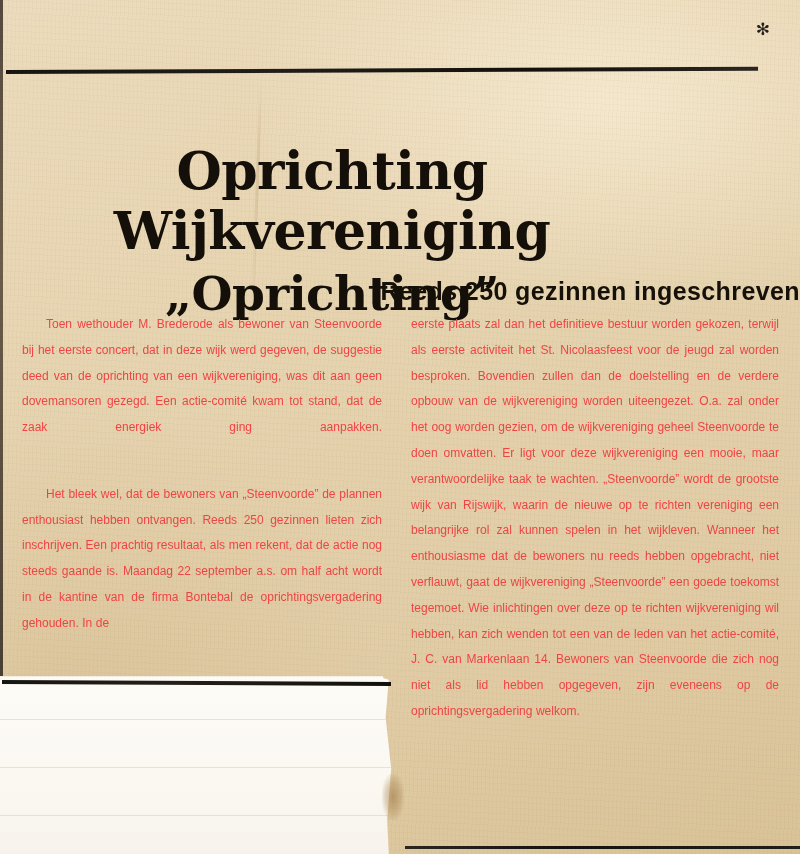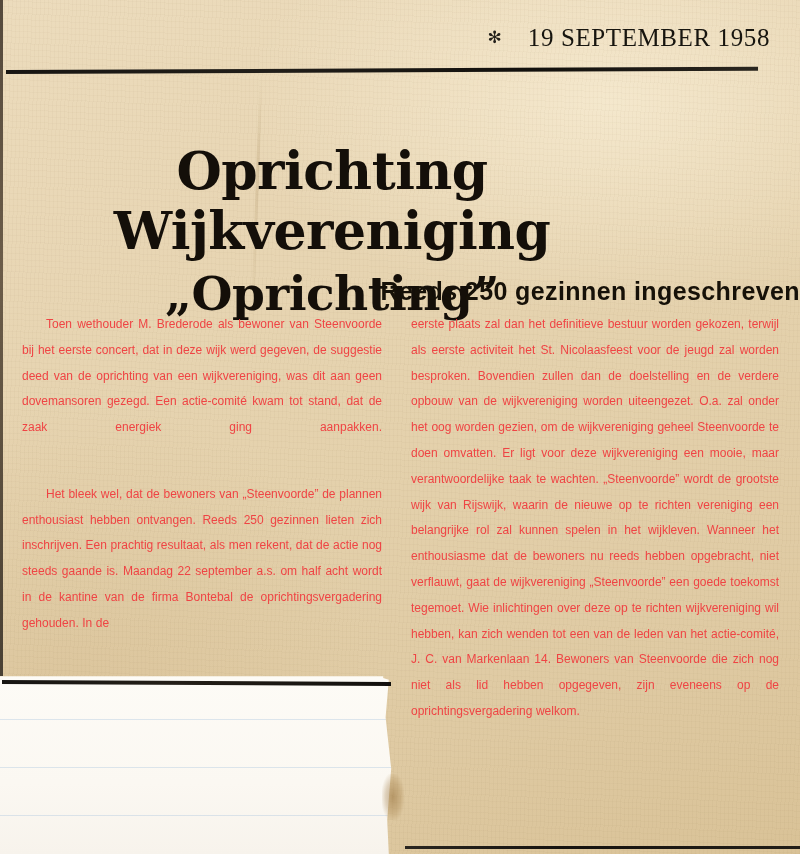--- a/index.html
+++ b/index.html
@@ -230,21 +230,20 @@
 
   <div class="stain-a"></div>
   <div class="edge-left"></div>
 
   <div class="rule rule-top"></div>
   <div class="rule rule-mid"></div>
   <div class="rule rule-bottom"></div>
 
   <div class="masthead">
     <span class="ornament">✻</span>
-    <span class="date">19 SEPTEMBER 1958</span>
   </div>
 
   <h1 class="headline">
     <span class="l1">Oprichting Wijkvereniging</span>
     <span class="l2">„Oprichting”</span>
   </h1>
 
   <h2 class="subhead">Reeds 250 gezinnen ingeschreven</h2>
 
   <div class="col col-left">

